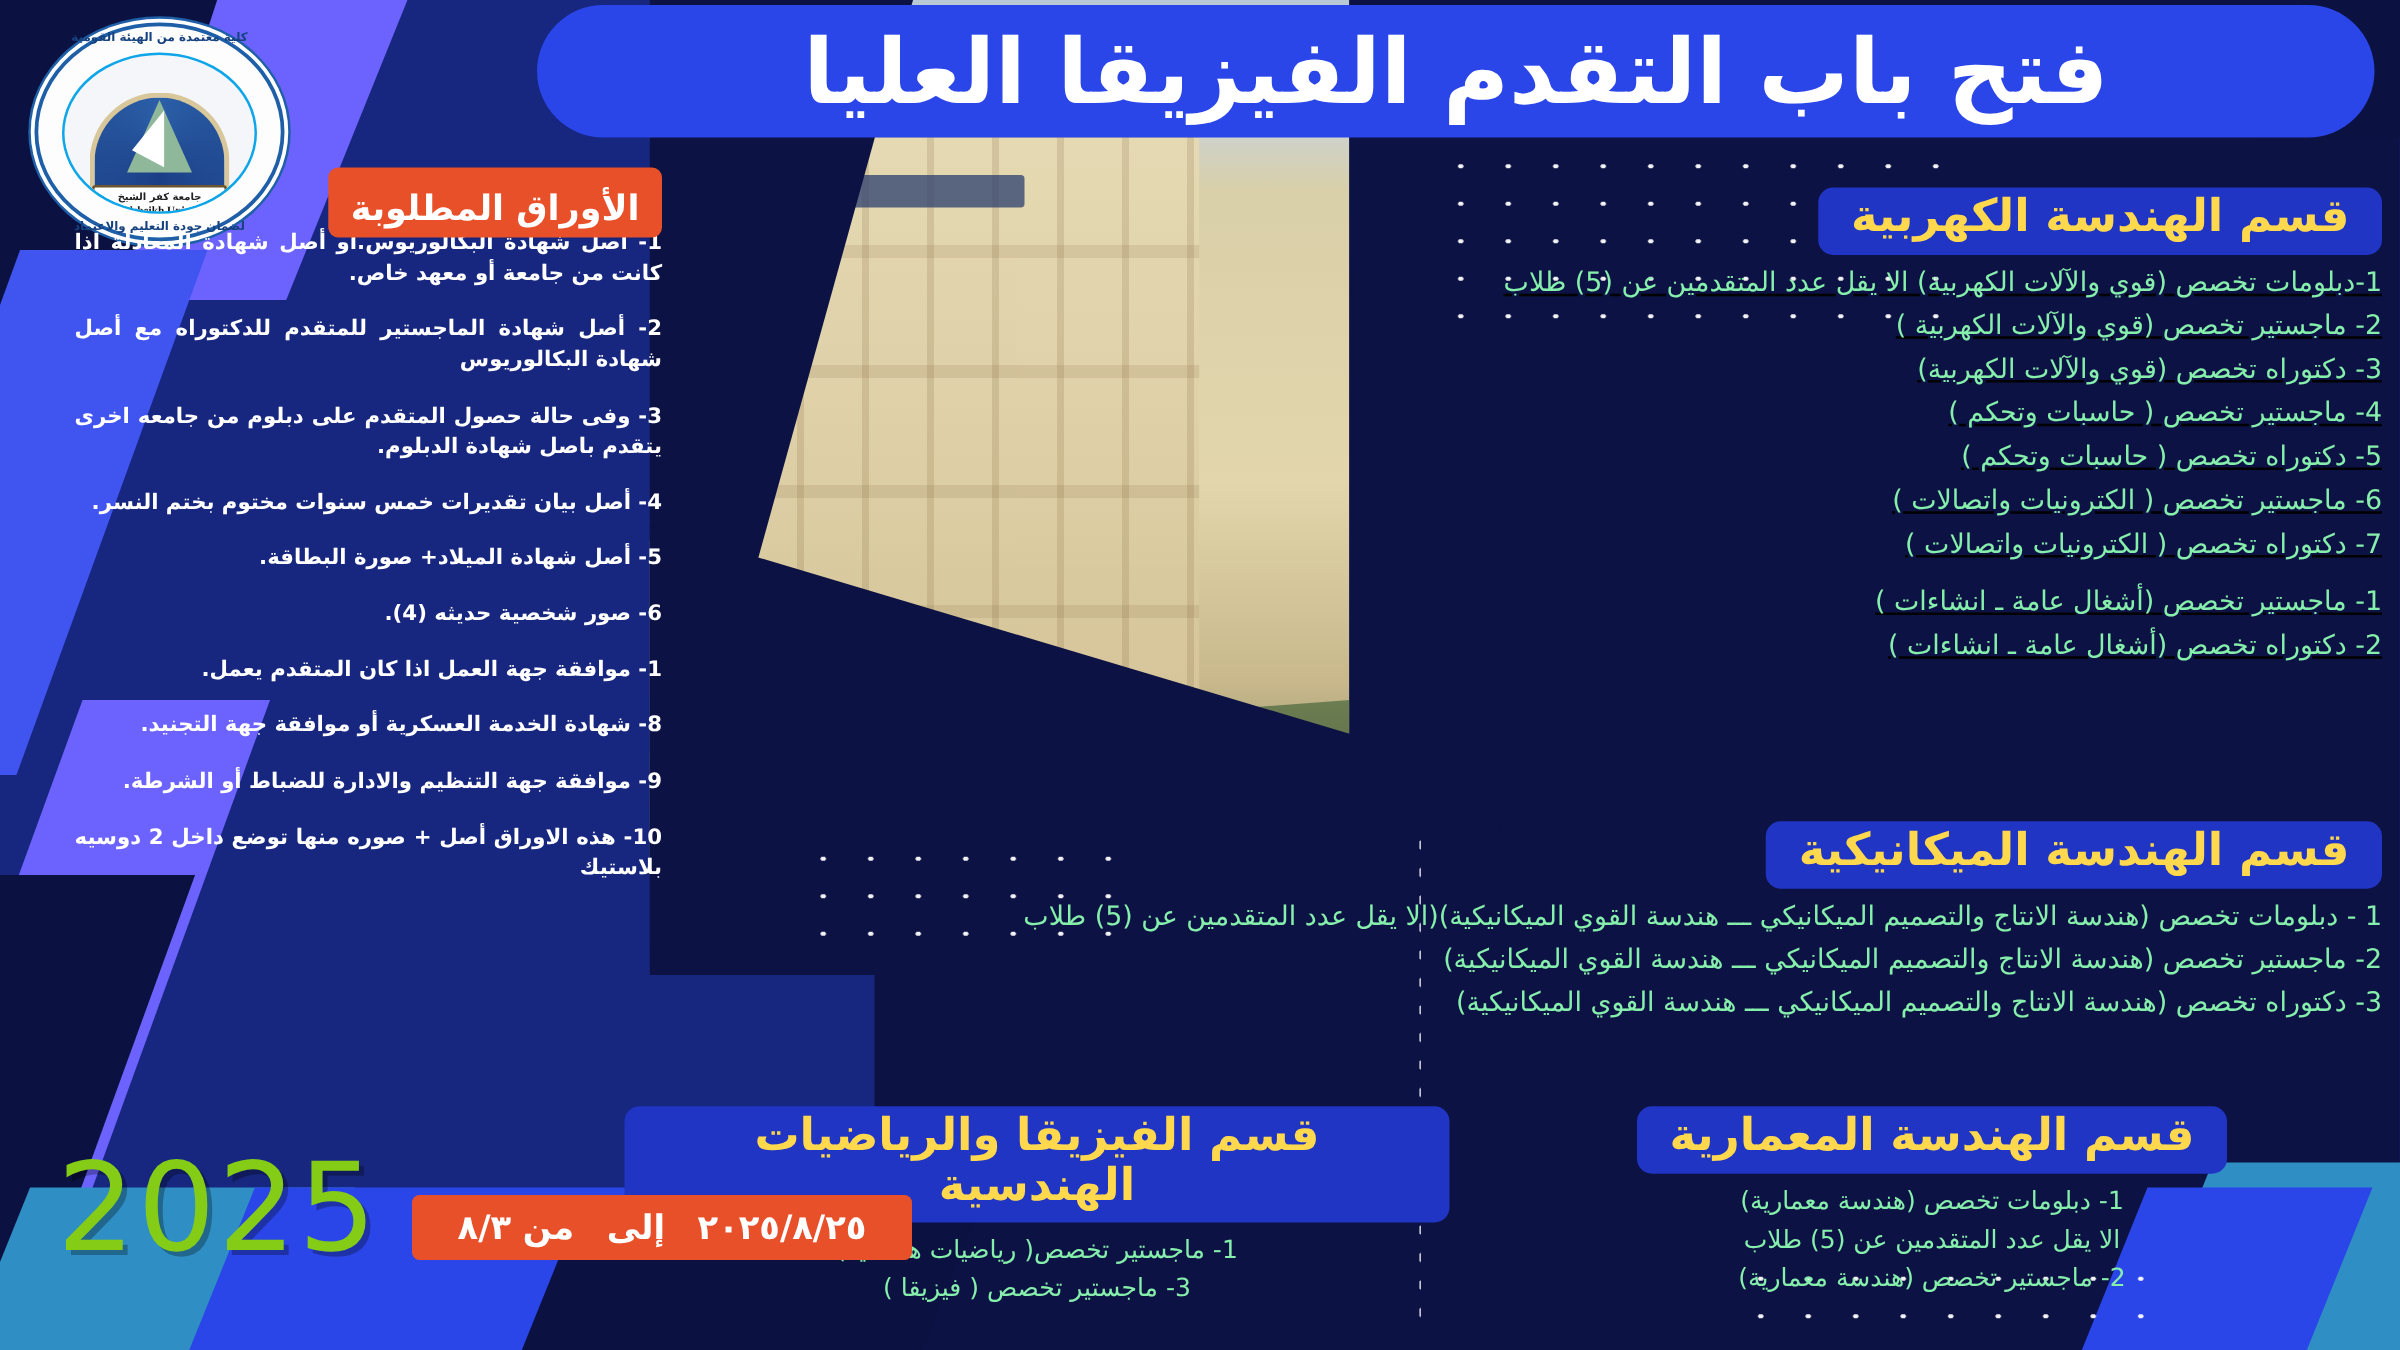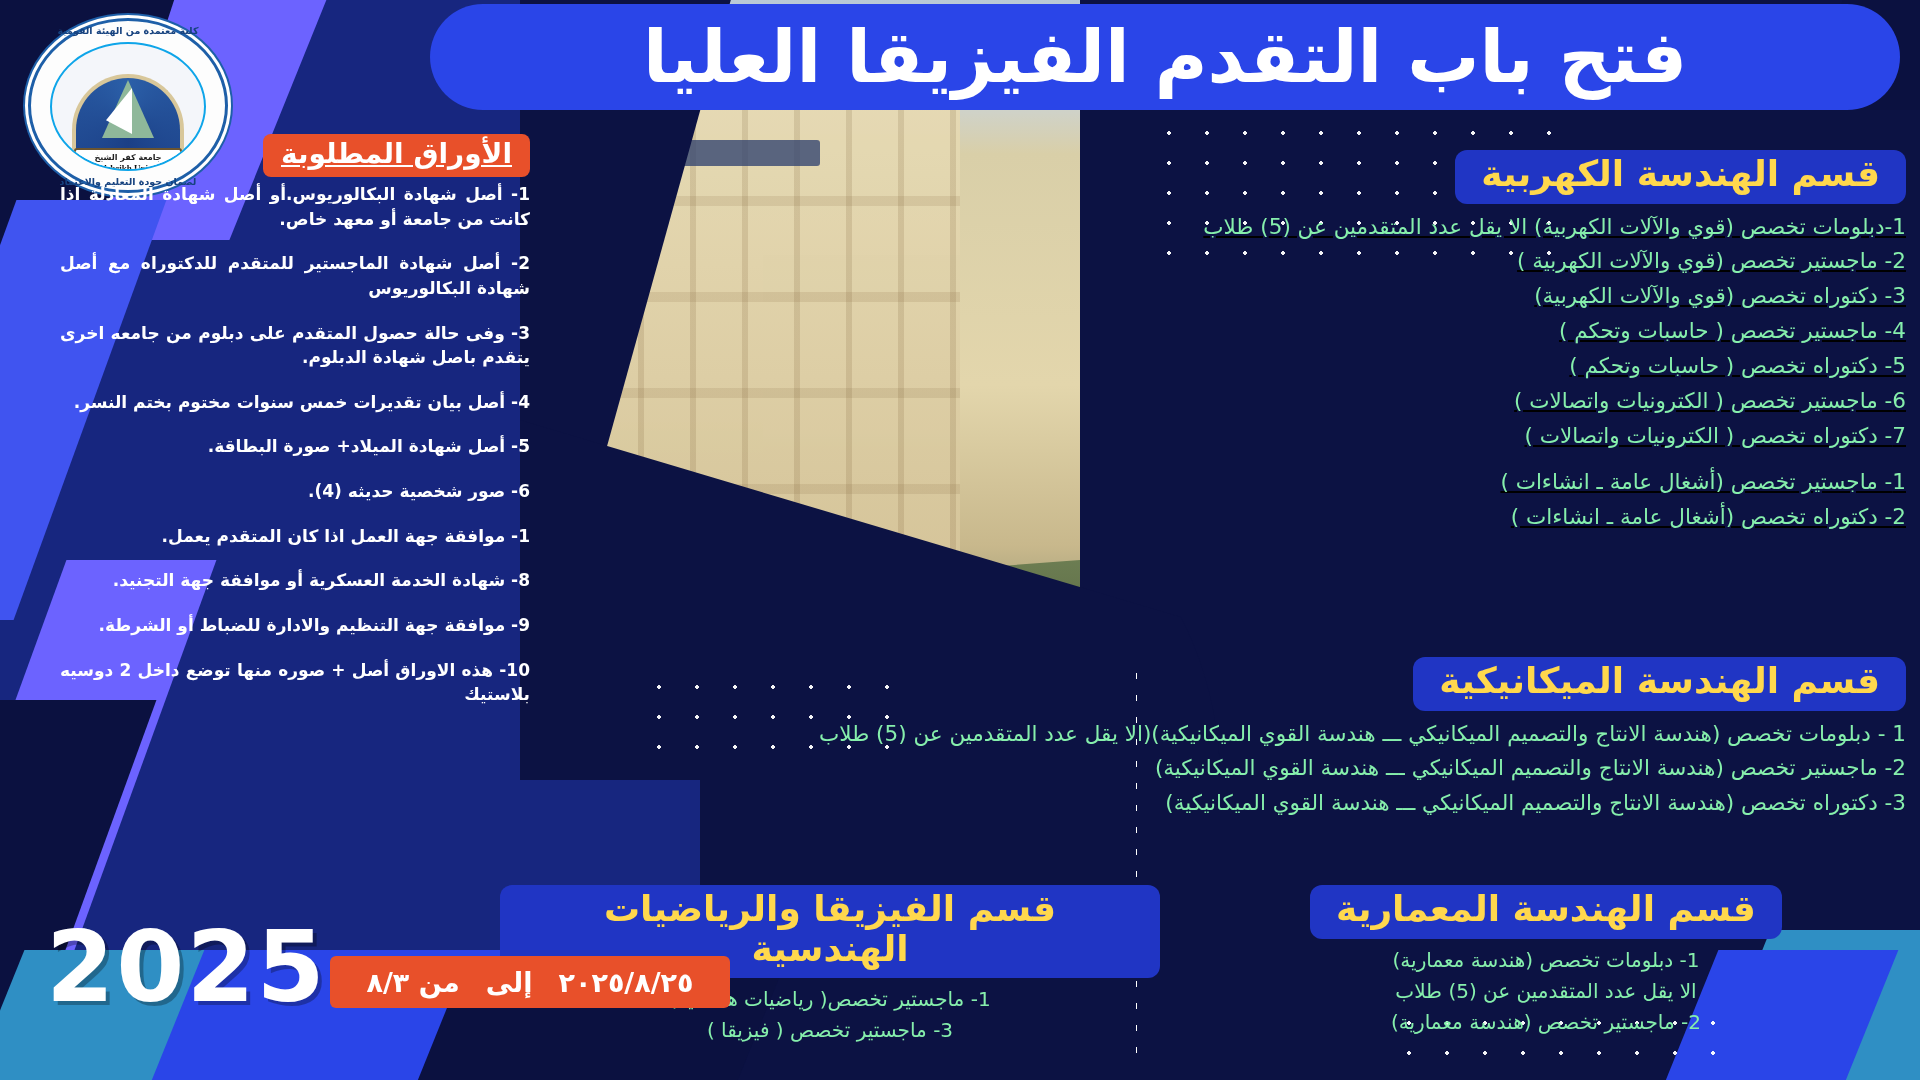--- a/index.html
+++ b/index.html
@@ -159,31 +159,31 @@
   
   .arch{position:absolute;right:14px;top:885px;width:720px;text-align:center;}
   .phys{position:absolute;right:760px;top:885px;width:660px;text-align:center;}
   .arch .sec-list,.phys .sec-list{font-size:20px;line-height:1.55;}
   .arch .sec-list div,.phys .sec-list div{white-space:nowrap;}
 
   
   .papers{position:absolute;left:60px;top:182px;width:470px;text-align:right;}
   .papers-head{
     display:inline-block;background:#e8502a;color:#fff;font-size:28px;font-weight:bold;
-    padding:3px 18px 7px 18px;border-radius:8px;position:absolute;right:0;top:-48px;white-space:nowrap;text-decoration:underline;
+    padding:16px 18px 7px 18px;border-radius:8px;position:absolute;right:0;top:-48px;white-space:nowrap;
   }
   .papers ol{list-style:none;margin:0;padding:0;}
   .papers li{
     color:#fff;font-size:17px;font-weight:bold;line-height:1.45;margin-bottom:20px;
     text-align:justify;direction:rtl;
   }
 
   
   .year{
-    position:absolute;left:46px;bottom:56px;color:#ffffff;font-size:98px;font-weight:bold;
+    position:absolute;left:46px;bottom:56px;color:#84cc16;font-size:98px;font-weight:normal;
     letter-spacing:2px;font-family:"DejaVu Sans",sans-serif;
     text-shadow:4px 4px 0 rgba(0,0,0,.28);
   }
   .date-pill{
     position:absolute;left:330px;bottom:72px;width:400px;height:52px;background:#e8502a;
     border-radius:6px;display:flex;align-items:center;justify-content:center;gap:26px;
     color:#fff;font-size:27px;font-weight:bold;white-space:nowrap;padding:0 14px;
   }
 </style>
 </head>

